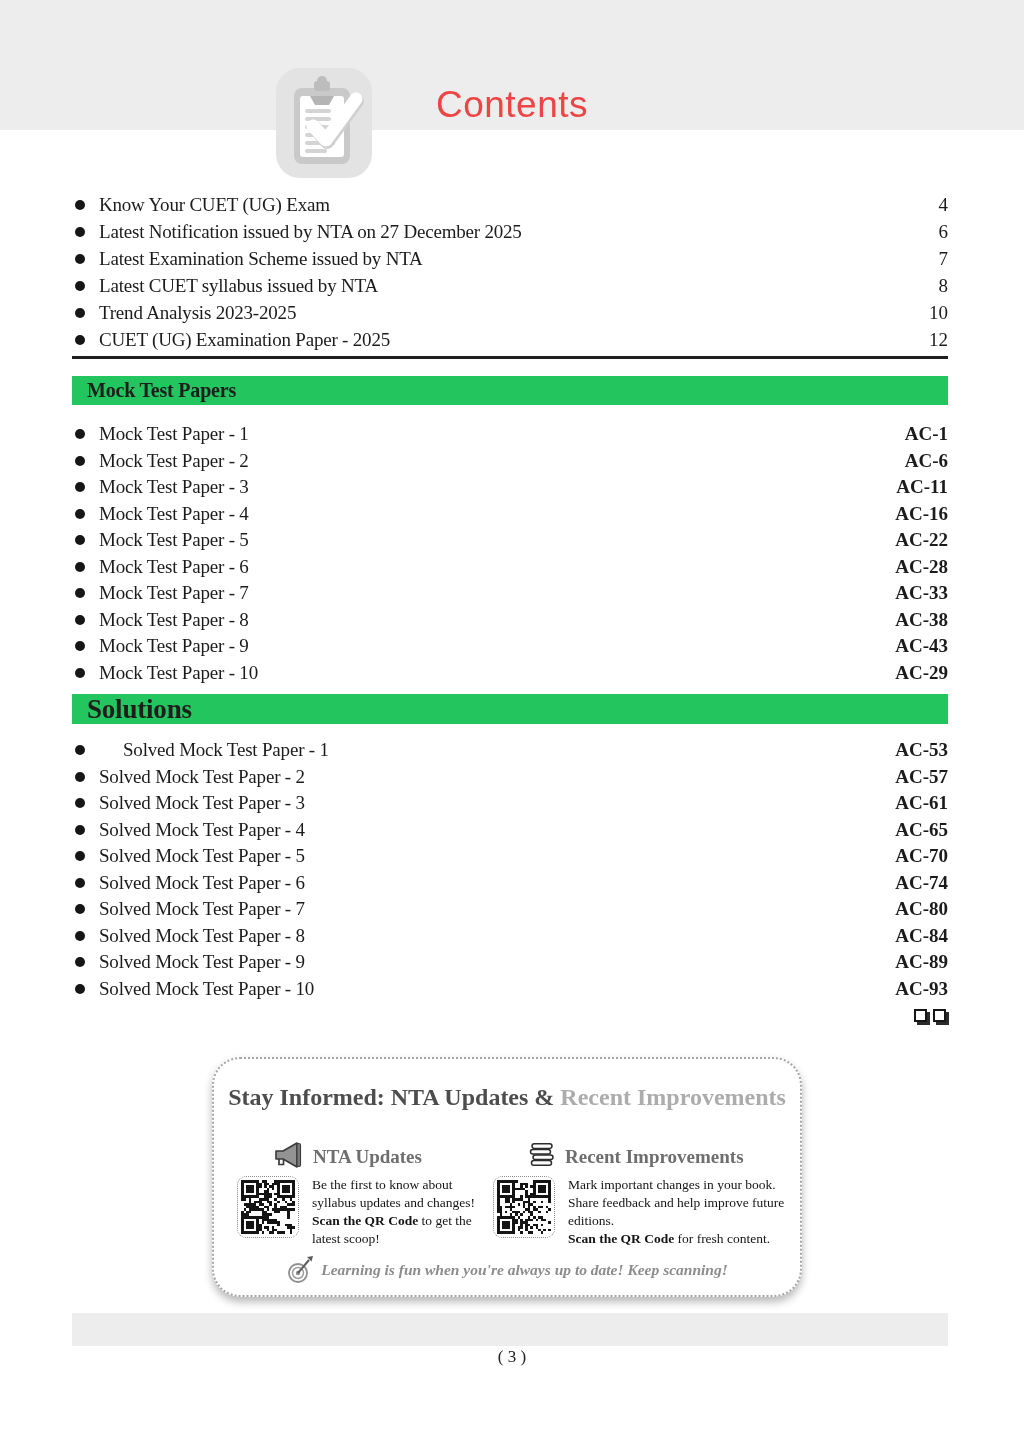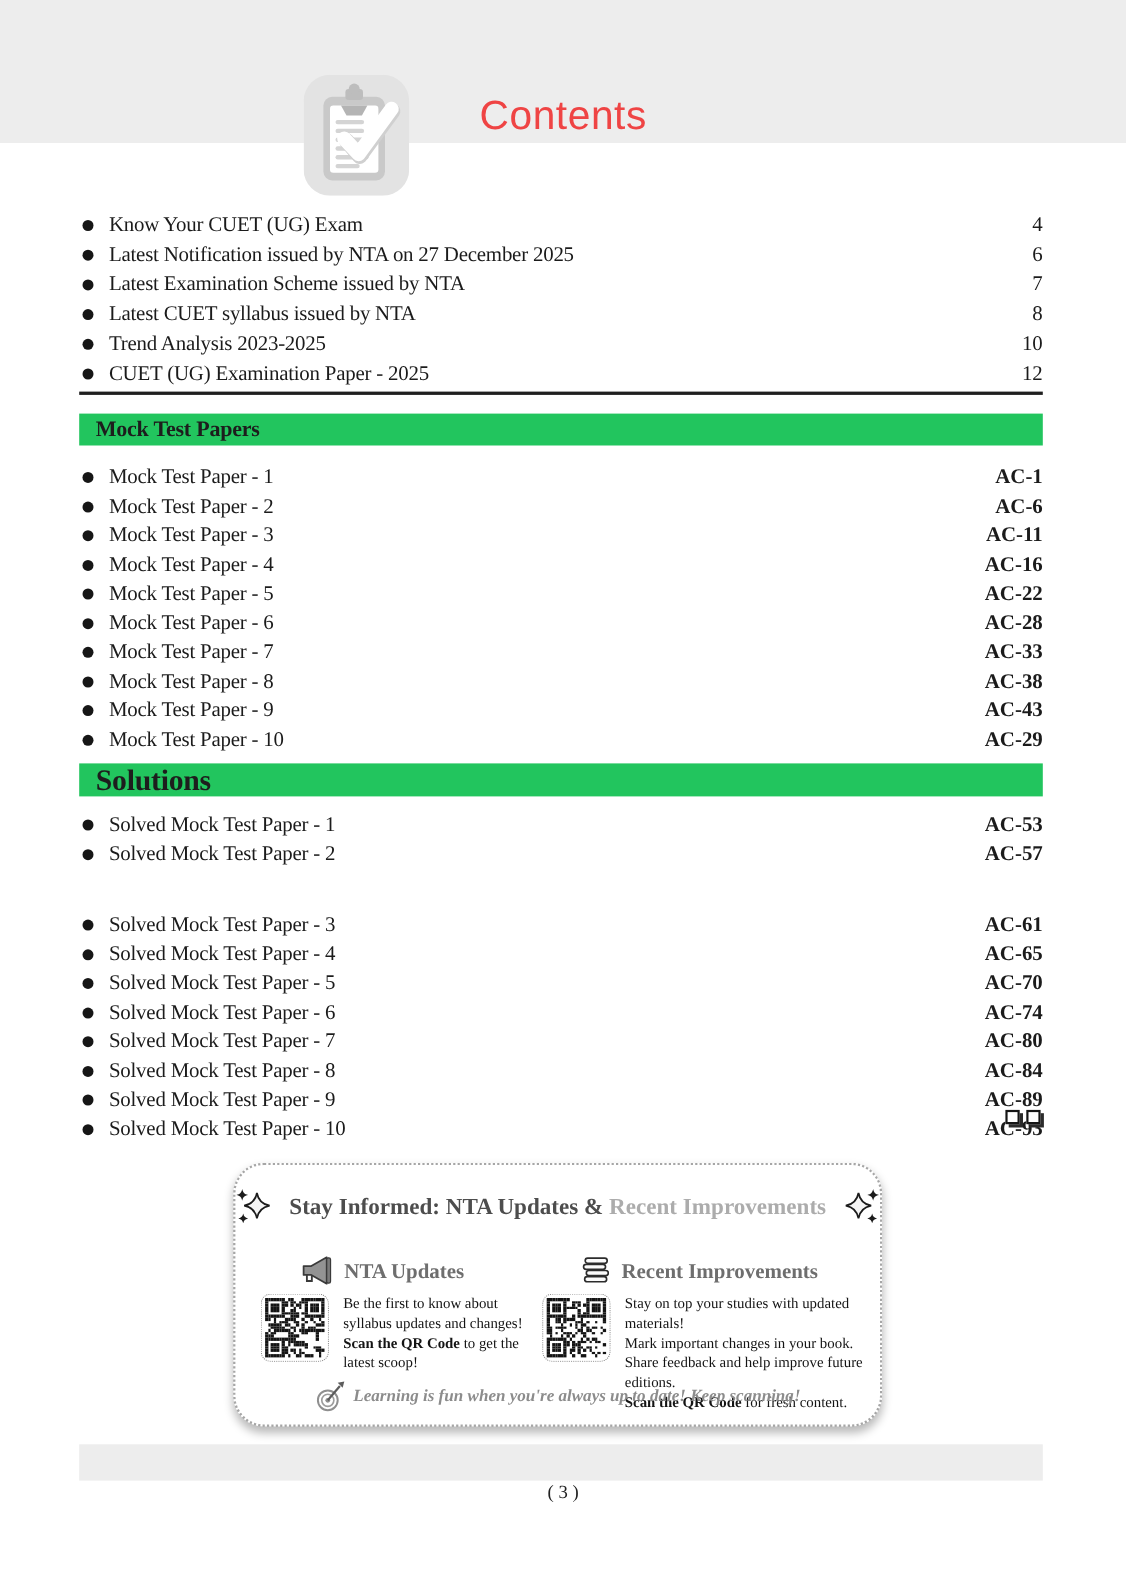--- a/index.html
+++ b/index.html
@@ -29,21 +29,21 @@
   }
   .sec-list{position:absolute;left:72px;right:76px;}
   .end-mark{position:absolute;top:1009px;right:78px;display:flex;gap:6px;}
   .end-mark .sq{width:9px;height:9px;border:2.5px solid #161616;background:#fff;box-shadow:3px 3px 0 0 #2b2b2b;}
   .info-box{
     position:absolute;left:212px;top:1057px;width:590px;height:240px;box-sizing:border-box;
     border:2.5px dotted #a6a6a6;border-radius:28px;background:#fff;
     box-shadow:0 5px 9px rgba(0,0,0,.28);
   }
   .ib-header{display:flex;align-items:center;justify-content:center;gap:17px;margin-top:19px;}
-  .ib-title{font-size:21px;font-weight:700;white-space:nowrap;}
+  .ib-title{font-size:24px;font-weight:700;white-space:nowrap;}
   .ib-title .dark{color:#4d4d4d;}
   .ib-title .light{color:#acacac;}
   .ib-cols{display:flex;margin-top:26px;padding-left:23px;}
   .ibcol{box-sizing:border-box;}
   .ibcol.col0{width:268px;}
   .ibcol.col1{flex:1;}
   .ibcol .head{display:flex;align-items:center;gap:9px;margin-left:35px;margin-bottom:4px;height:30px;}
   .ibcol .hlabel{font-size:19px;font-weight:700;color:#6e6e6e;white-space:nowrap;}
   .ibcol .body{display:flex;gap:13px;align-items:flex-start;}
   .qrbox{width:54px;height:54px;border:1.5px dotted #8c8c8c;border-radius:9px;padding:3px;flex:none;background:#fff;}
@@ -169,31 +169,31 @@
         <span class="pg bold">AC-43</span>
       </div>
       <div class="toc-row" style="height: 26.5px;">
         <span class="bullet"></span>
         <span class="lab">Mock Test Paper - 10</span>
         <span class="pg bold">AC-29</span>
       </div>
     </div>
     <div class="sec-bar" style="top: 694px; height: 30px; font-size: 27px;">Solutions</div>
     <div class="sec-list" style="top: 737px;">
-      <div class="toc-row" style="height: 26.5px;">
+      <div class="toc-row" style="height: 26.5px; gap: 24px;">
         <span class="bullet"></span>
         <span class="lab">Solved Mock Test Paper - 1</span>
         <span class="pg bold">AC-53</span>
       </div>
       <div class="toc-row" style="height: 26.5px;">
         <span class="bullet"></span>
         <span class="lab">Solved Mock Test Paper - 2</span>
         <span class="pg bold">AC-57</span>
       </div>
-      <div class="toc-row" style="height: 26.5px; margin-top: 38px;">
+      <div class="toc-row" style="height: 26.5px;">
         <span class="bullet"></span>
         <span class="lab">Solved Mock Test Paper - 3</span>
         <span class="pg bold">AC-61</span>
       </div>
       <div class="toc-row" style="height: 26.5px;">
         <span class="bullet"></span>
         <span class="lab">Solved Mock Test Paper - 4</span>
         <span class="pg bold">AC-65</span>
       </div>
       <div class="toc-row" style="height: 26.5px;">
@@ -1164,21 +1164,20 @@
               <i></i>
               <i></i>
               <i></i>
               <i class="b"></i>
               <i></i>
               <i></i>
               <i></i>
             </div>
           </div>
           <div class="text">
-            <div class="para"><span>Stay on top your studies with updated materials!</span></div>
             <div class="para"><span>Mark important changes in your book.</span></div>
             <div class="para"><span>Share feedback and help improve future editions.</span></div>
             <div class="para"><b>Scan the QR Code</b><span> for fresh content.</span></div>
           </div>
         </div>
       </div>
     </div>
   <div class="ib-footer">
     <svg width="30" height="30" viewBox="0 0 30 30" aria-hidden="true">
       <circle cx="12" cy="18" r="9" fill="none" stroke="#8f8f8f" stroke-width="1.8"></circle>

